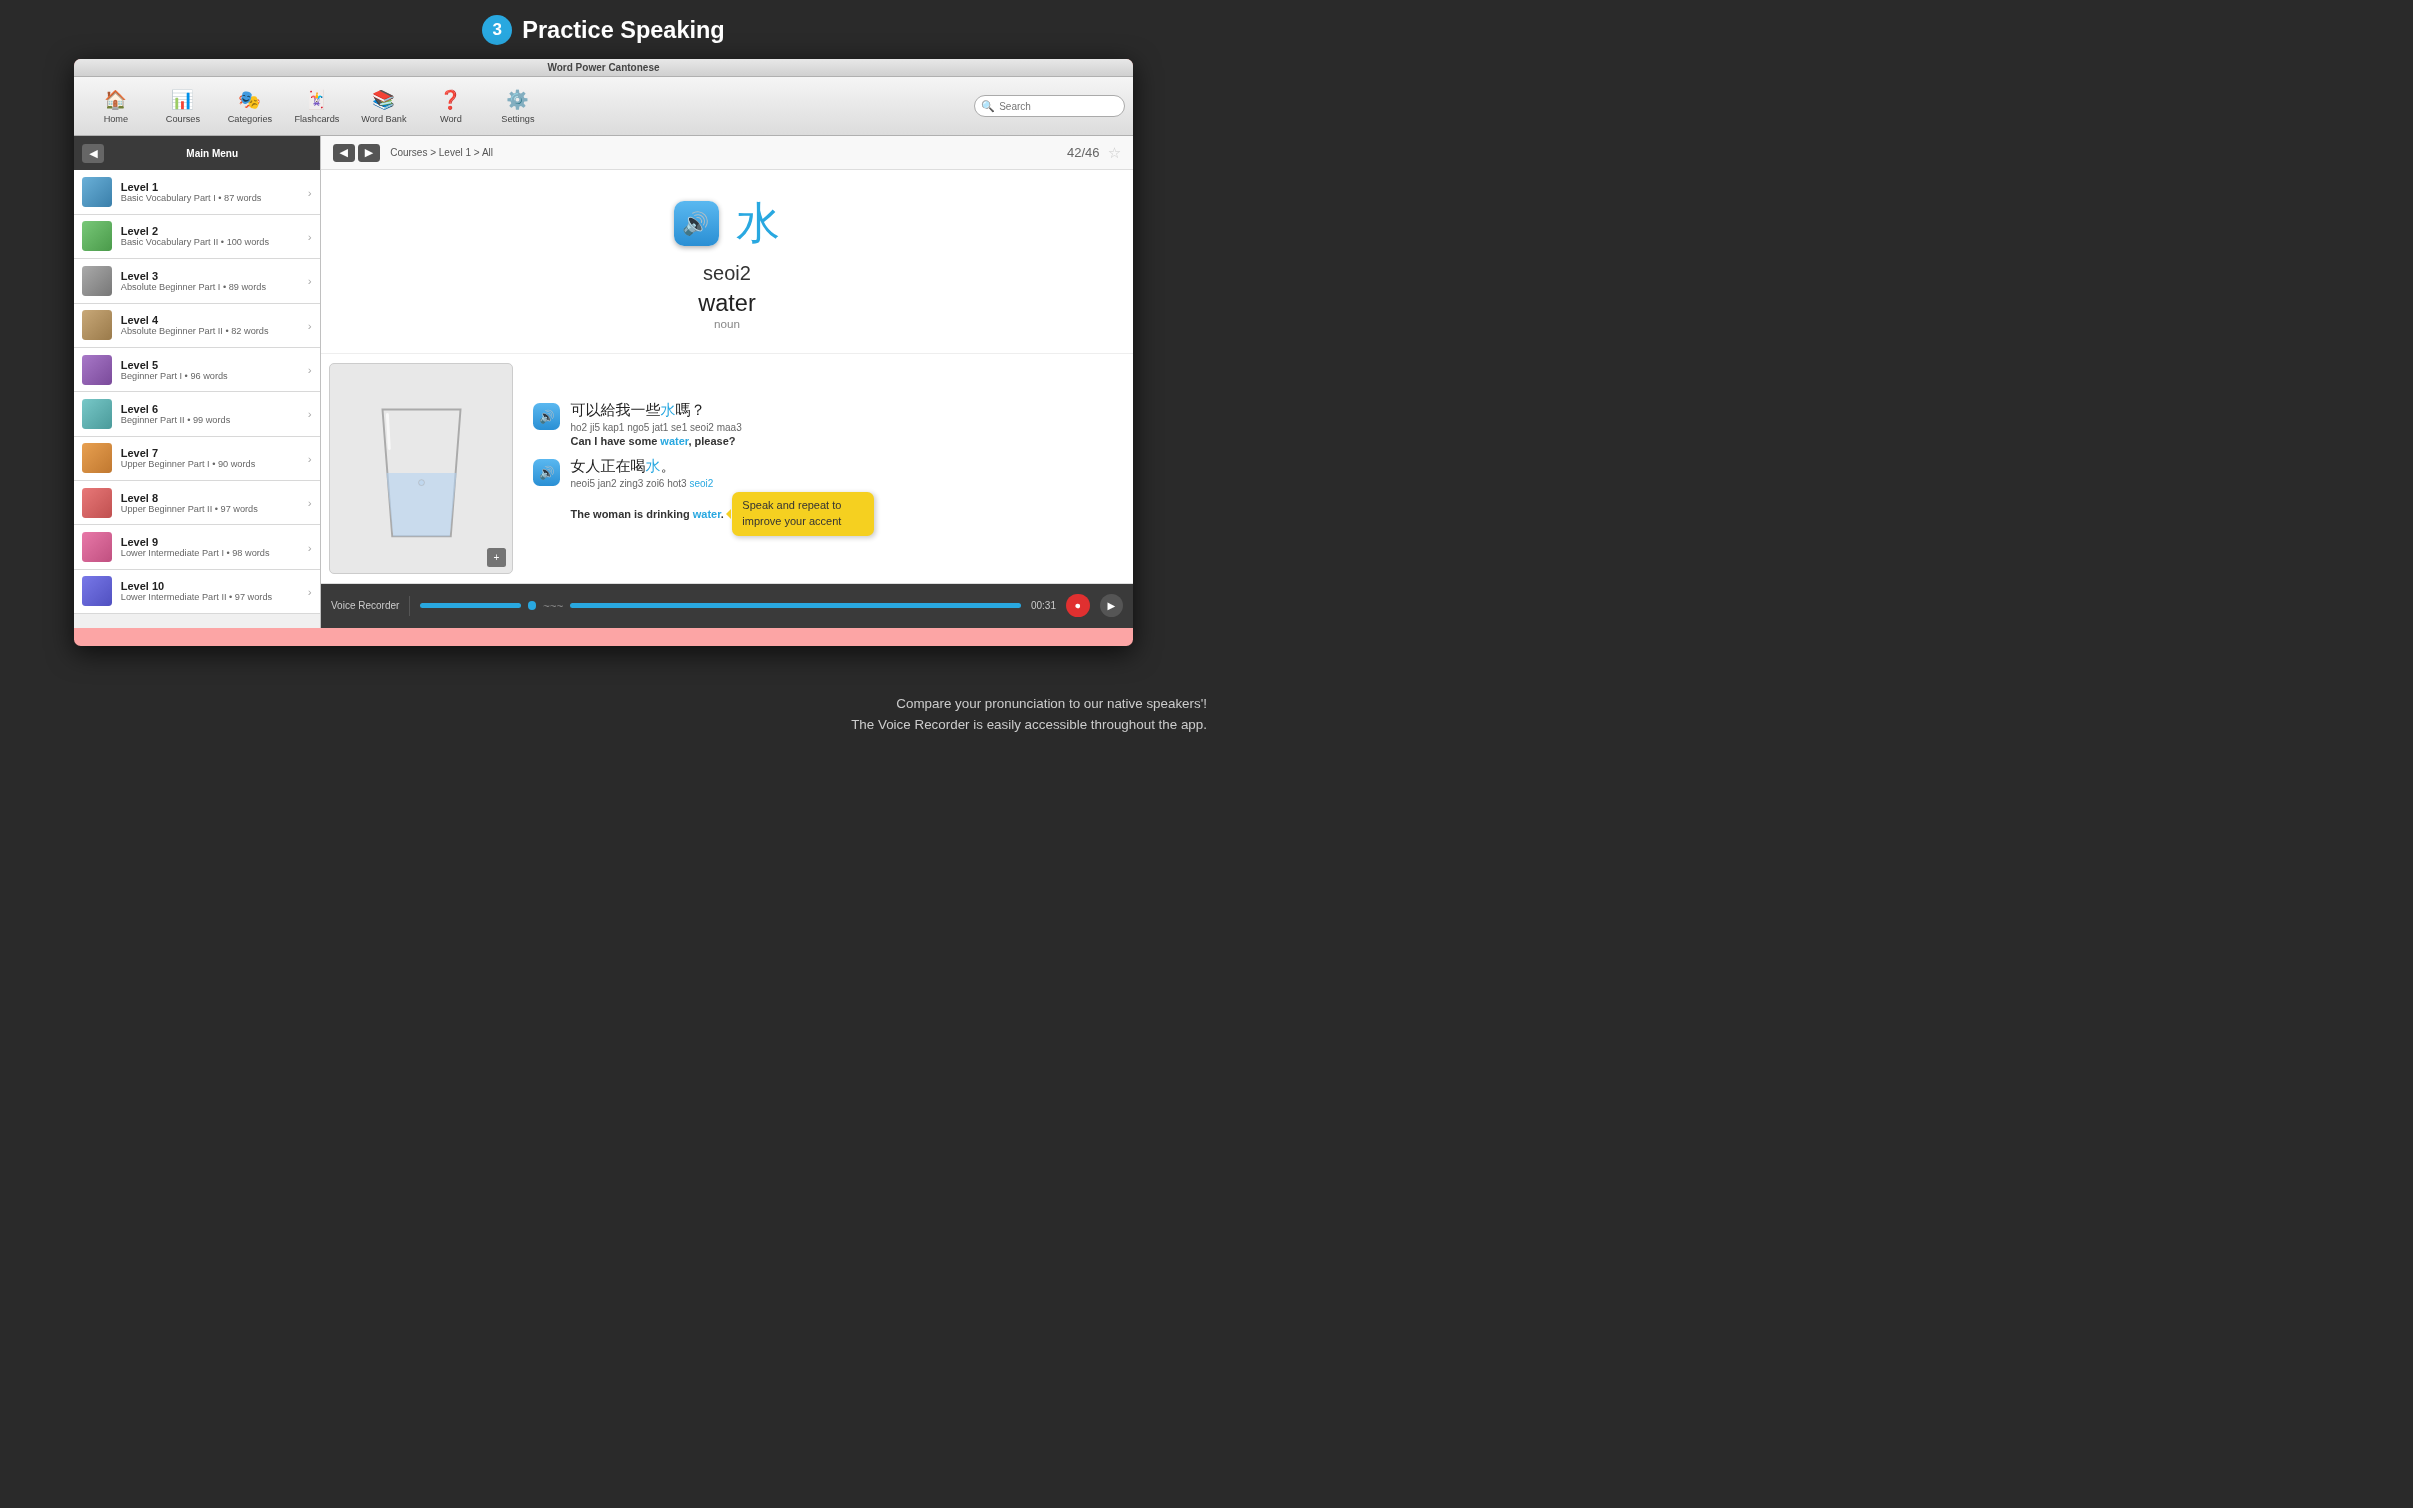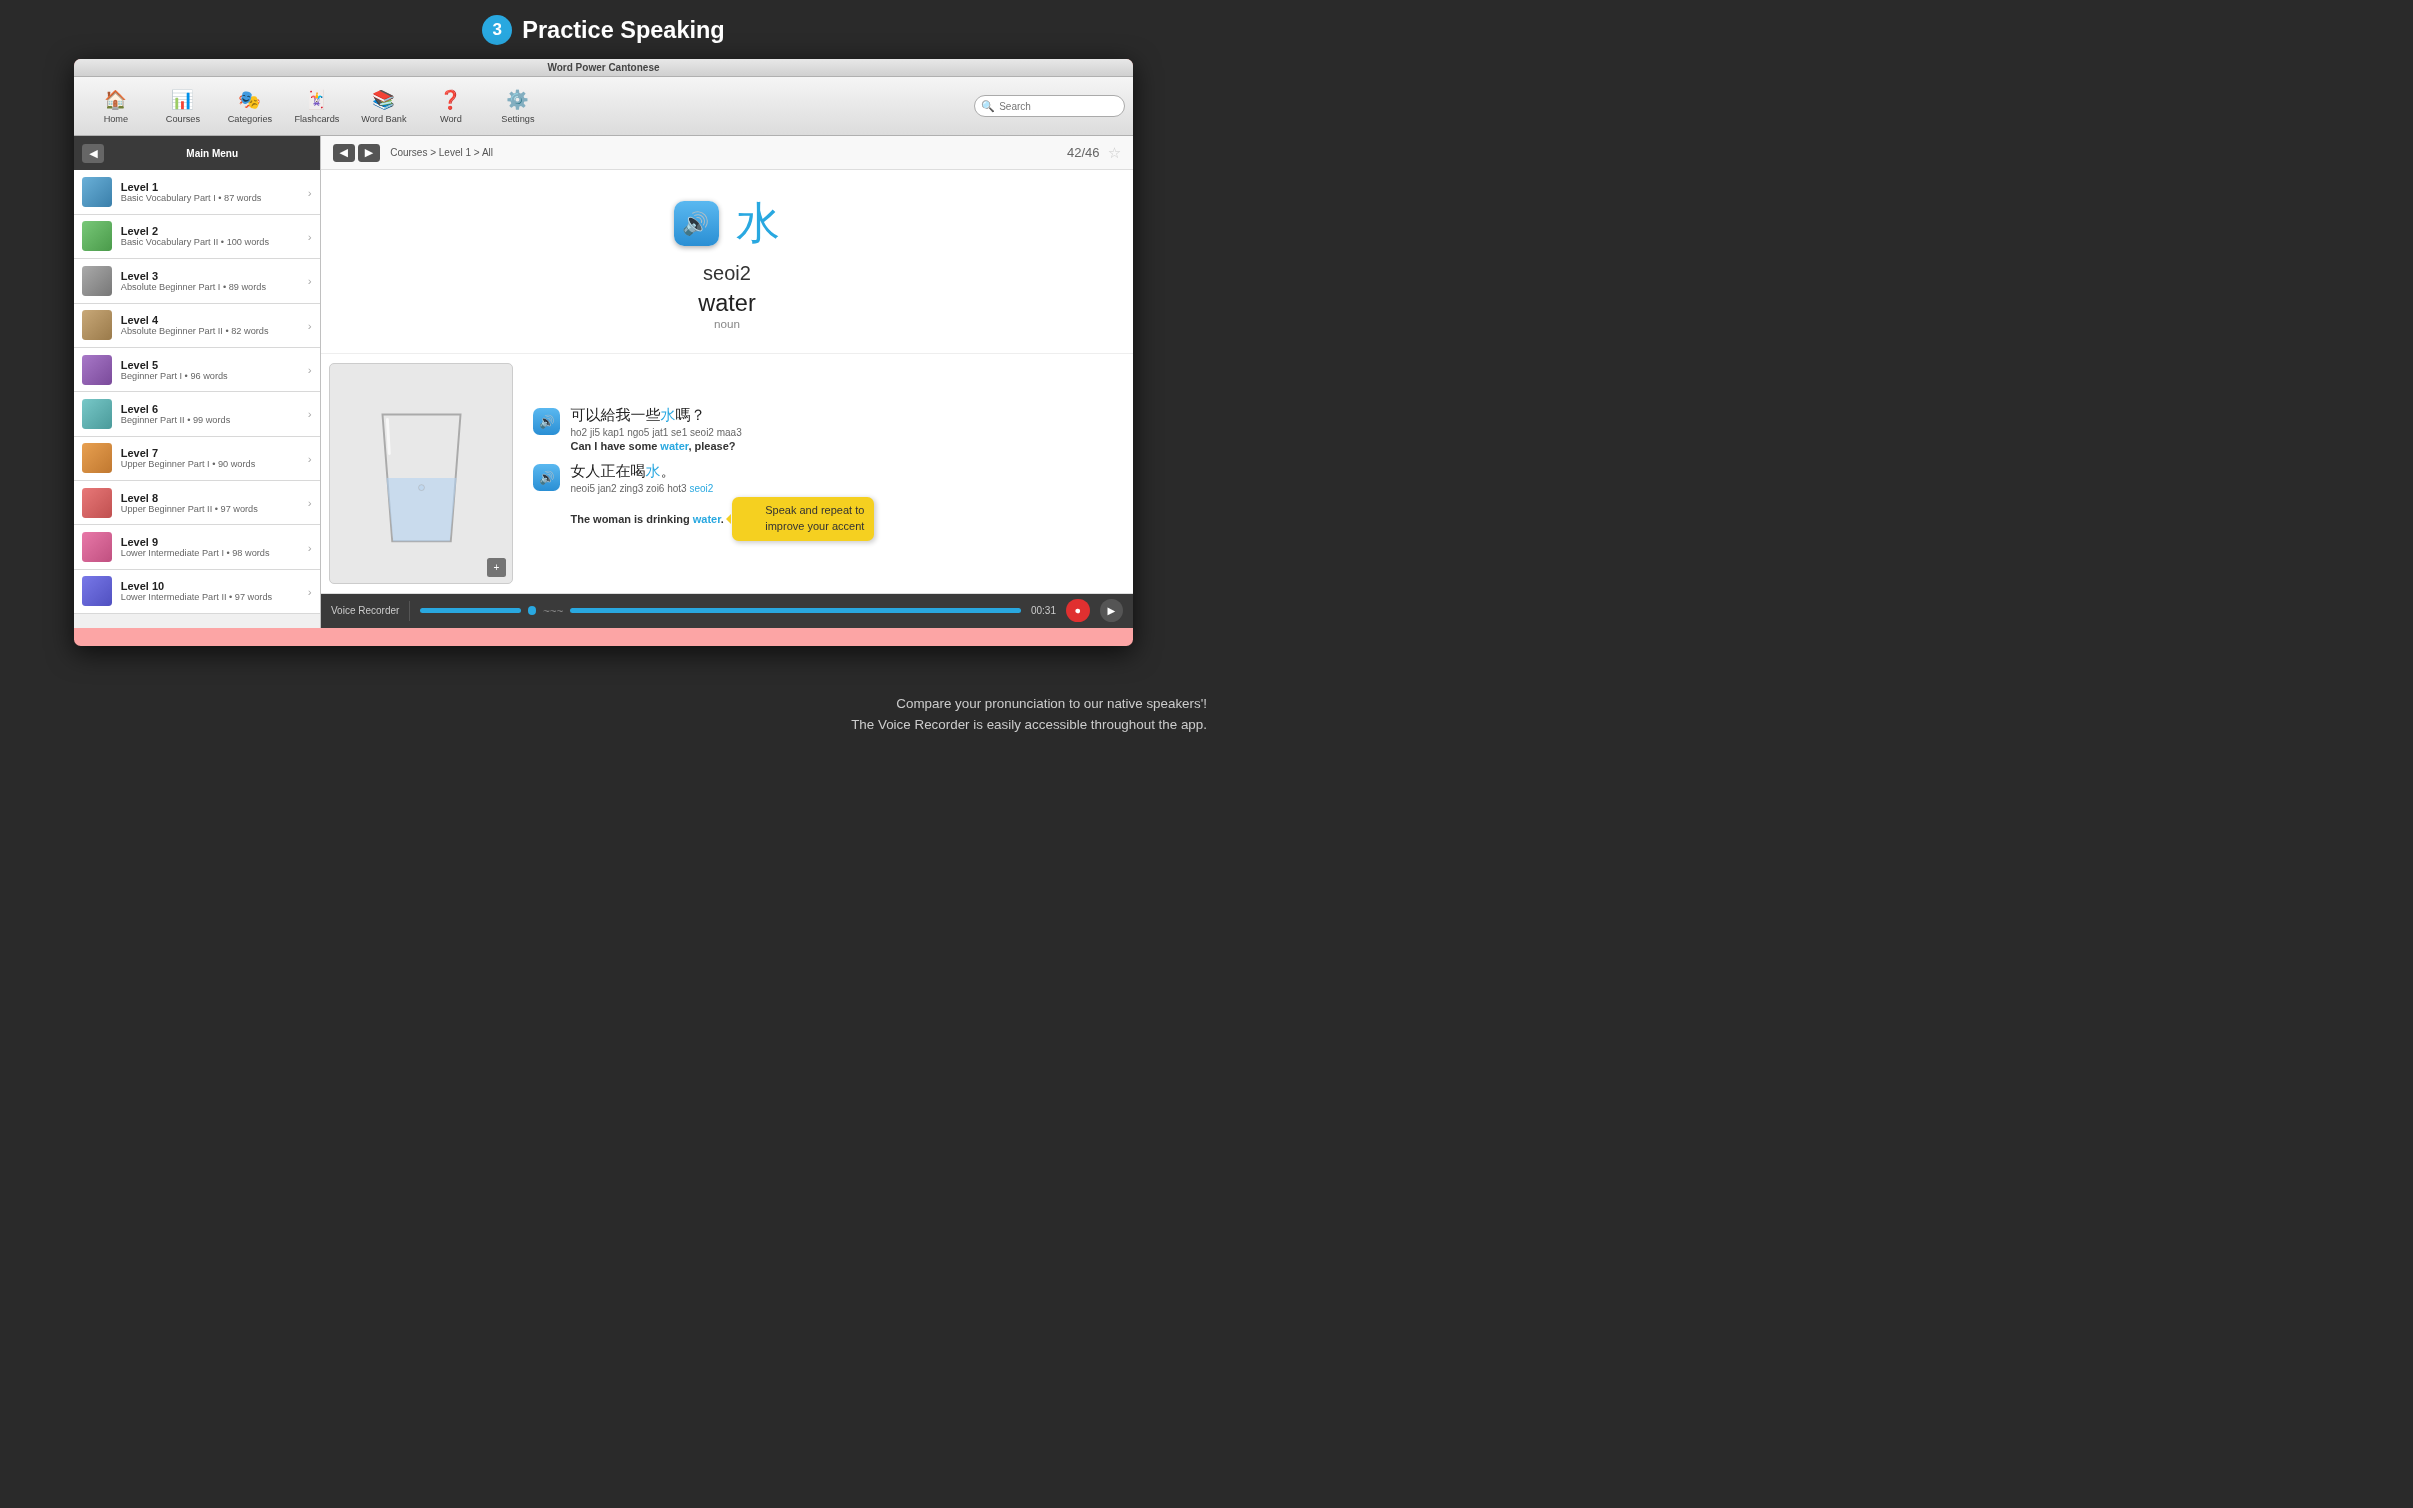--- a/index.html
+++ b/index.html
@@ -358,36 +358,35 @@
       background: #f5d020;
       border-radius: 6.7px;
       padding: 6.7px 10px;
       font-size: 11px;
       color: #333;
       font-weight: 500;
       max-width: 142px;
       line-height: 1.4;
       box-shadow: 1.7px 1.7px 5px rgba(0,0,0,0.2);
       position: relative;
-      text-align: right;
     }
     .tooltip-bubble::before {
       content: '';
       position: absolute;
       left: -6.7px;
       top: 50%;
       transform: translateY(-50%);
       border: 5px solid transparent;
       border-right-color: #f5d020;
       border-left: none;
     }
 
     
     .recorder-bar {
-      height: 34px;
+      height: 44px;
       background: #3a3a3a;
       display: flex;
       align-items: center;
       padding: 8px 10px;
       gap: 10px;
     }
     .recorder-label {
       color: #ccc;
       font-size: 10px;
       font-weight: 500;

